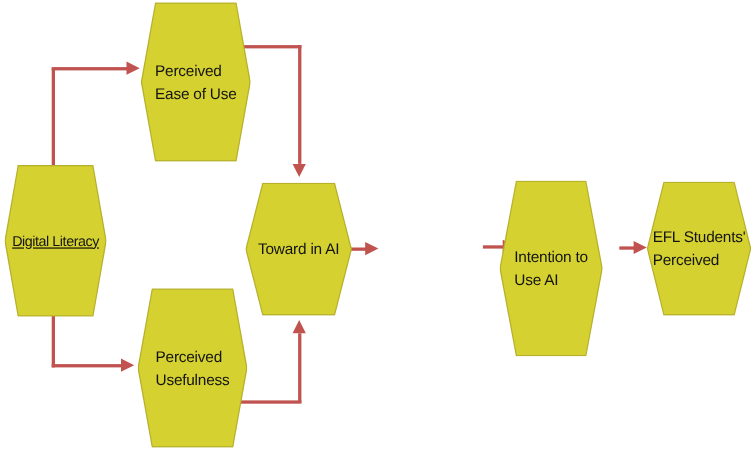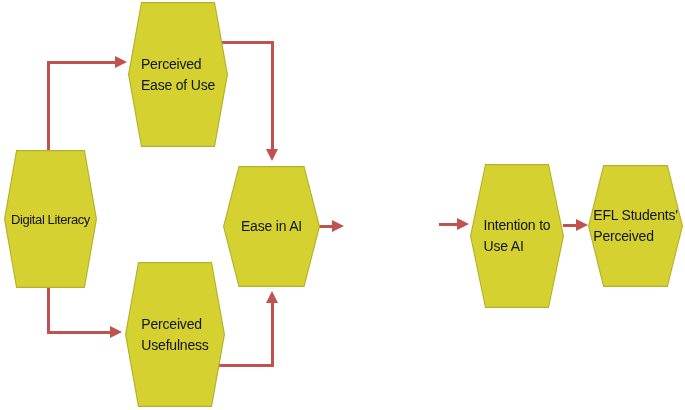--- a/index.html
+++ b/index.html
@@ -98,27 +98,27 @@
   }
   .node-label {
     position: relative;
     z-index: 1;
     white-space: pre-line;
     color: var(--text-color);
     font-size: 14px;
     line-height: 21px;
     letter-spacing: -0.2px;
   }
-  .n-dl   { left: 4px;   top: 150px; width: 93px;  height: 138px; }
+  .n-dl   { left: 4px;   top: 150px; width: 93px;  height: 138px; text-decoration: underline; }
   .n-dl .node-label { font-size: 13px; letter-spacing: -0.4px; }
   .n-ease { left: 128px; top: 2px;   width: 100px; height: 145px; }
   .n-use  { left: 125px; top: 262px; width: 100px; height: 145px; }
   .n-trust{ left: 223px; top: 166px; width: 97px;  height: 121px; }
   .n-att  { left: 343px; top: 163px; width: 97px;  height: 121px; }
-  .n-int  { left: 470px; top: 164px; width: 94px;  height: 144px; }
+  .n-int  { left: 454px; top: 164px; width: 94px;  height: 160px; }
   .n-efl  { left: 588px; top: 165px; width: 95px;  height: 122px; }
 </style>
 </head>
 <body>
 
 <div class="stage">
 
   <div class="seg eA-v"></div>
   <div class="seg eA-h"></div>
   <div class="head head-right eA-head"></div>
@@ -152,21 +152,21 @@
     <span class="node-label">Perceived
 Ease of Use</span>
   </div>
 
   <div class="node hex-tall n-use">
     <span class="node-label">Perceived
 Usefulness</span>
   </div>
 
   <div class="node hex-short n-trust">
-    <span class="node-label">Ease in AI</span>
+    <span class="node-label">Toward in AI</span>
   </div>
 
 
   <div class="node hex-short n-int">
     <span class="node-label">Intention to
 Use AI</span>
   </div>
 
   <div class="node hex-short n-efl">
     <span class="node-label">EFL Students'

